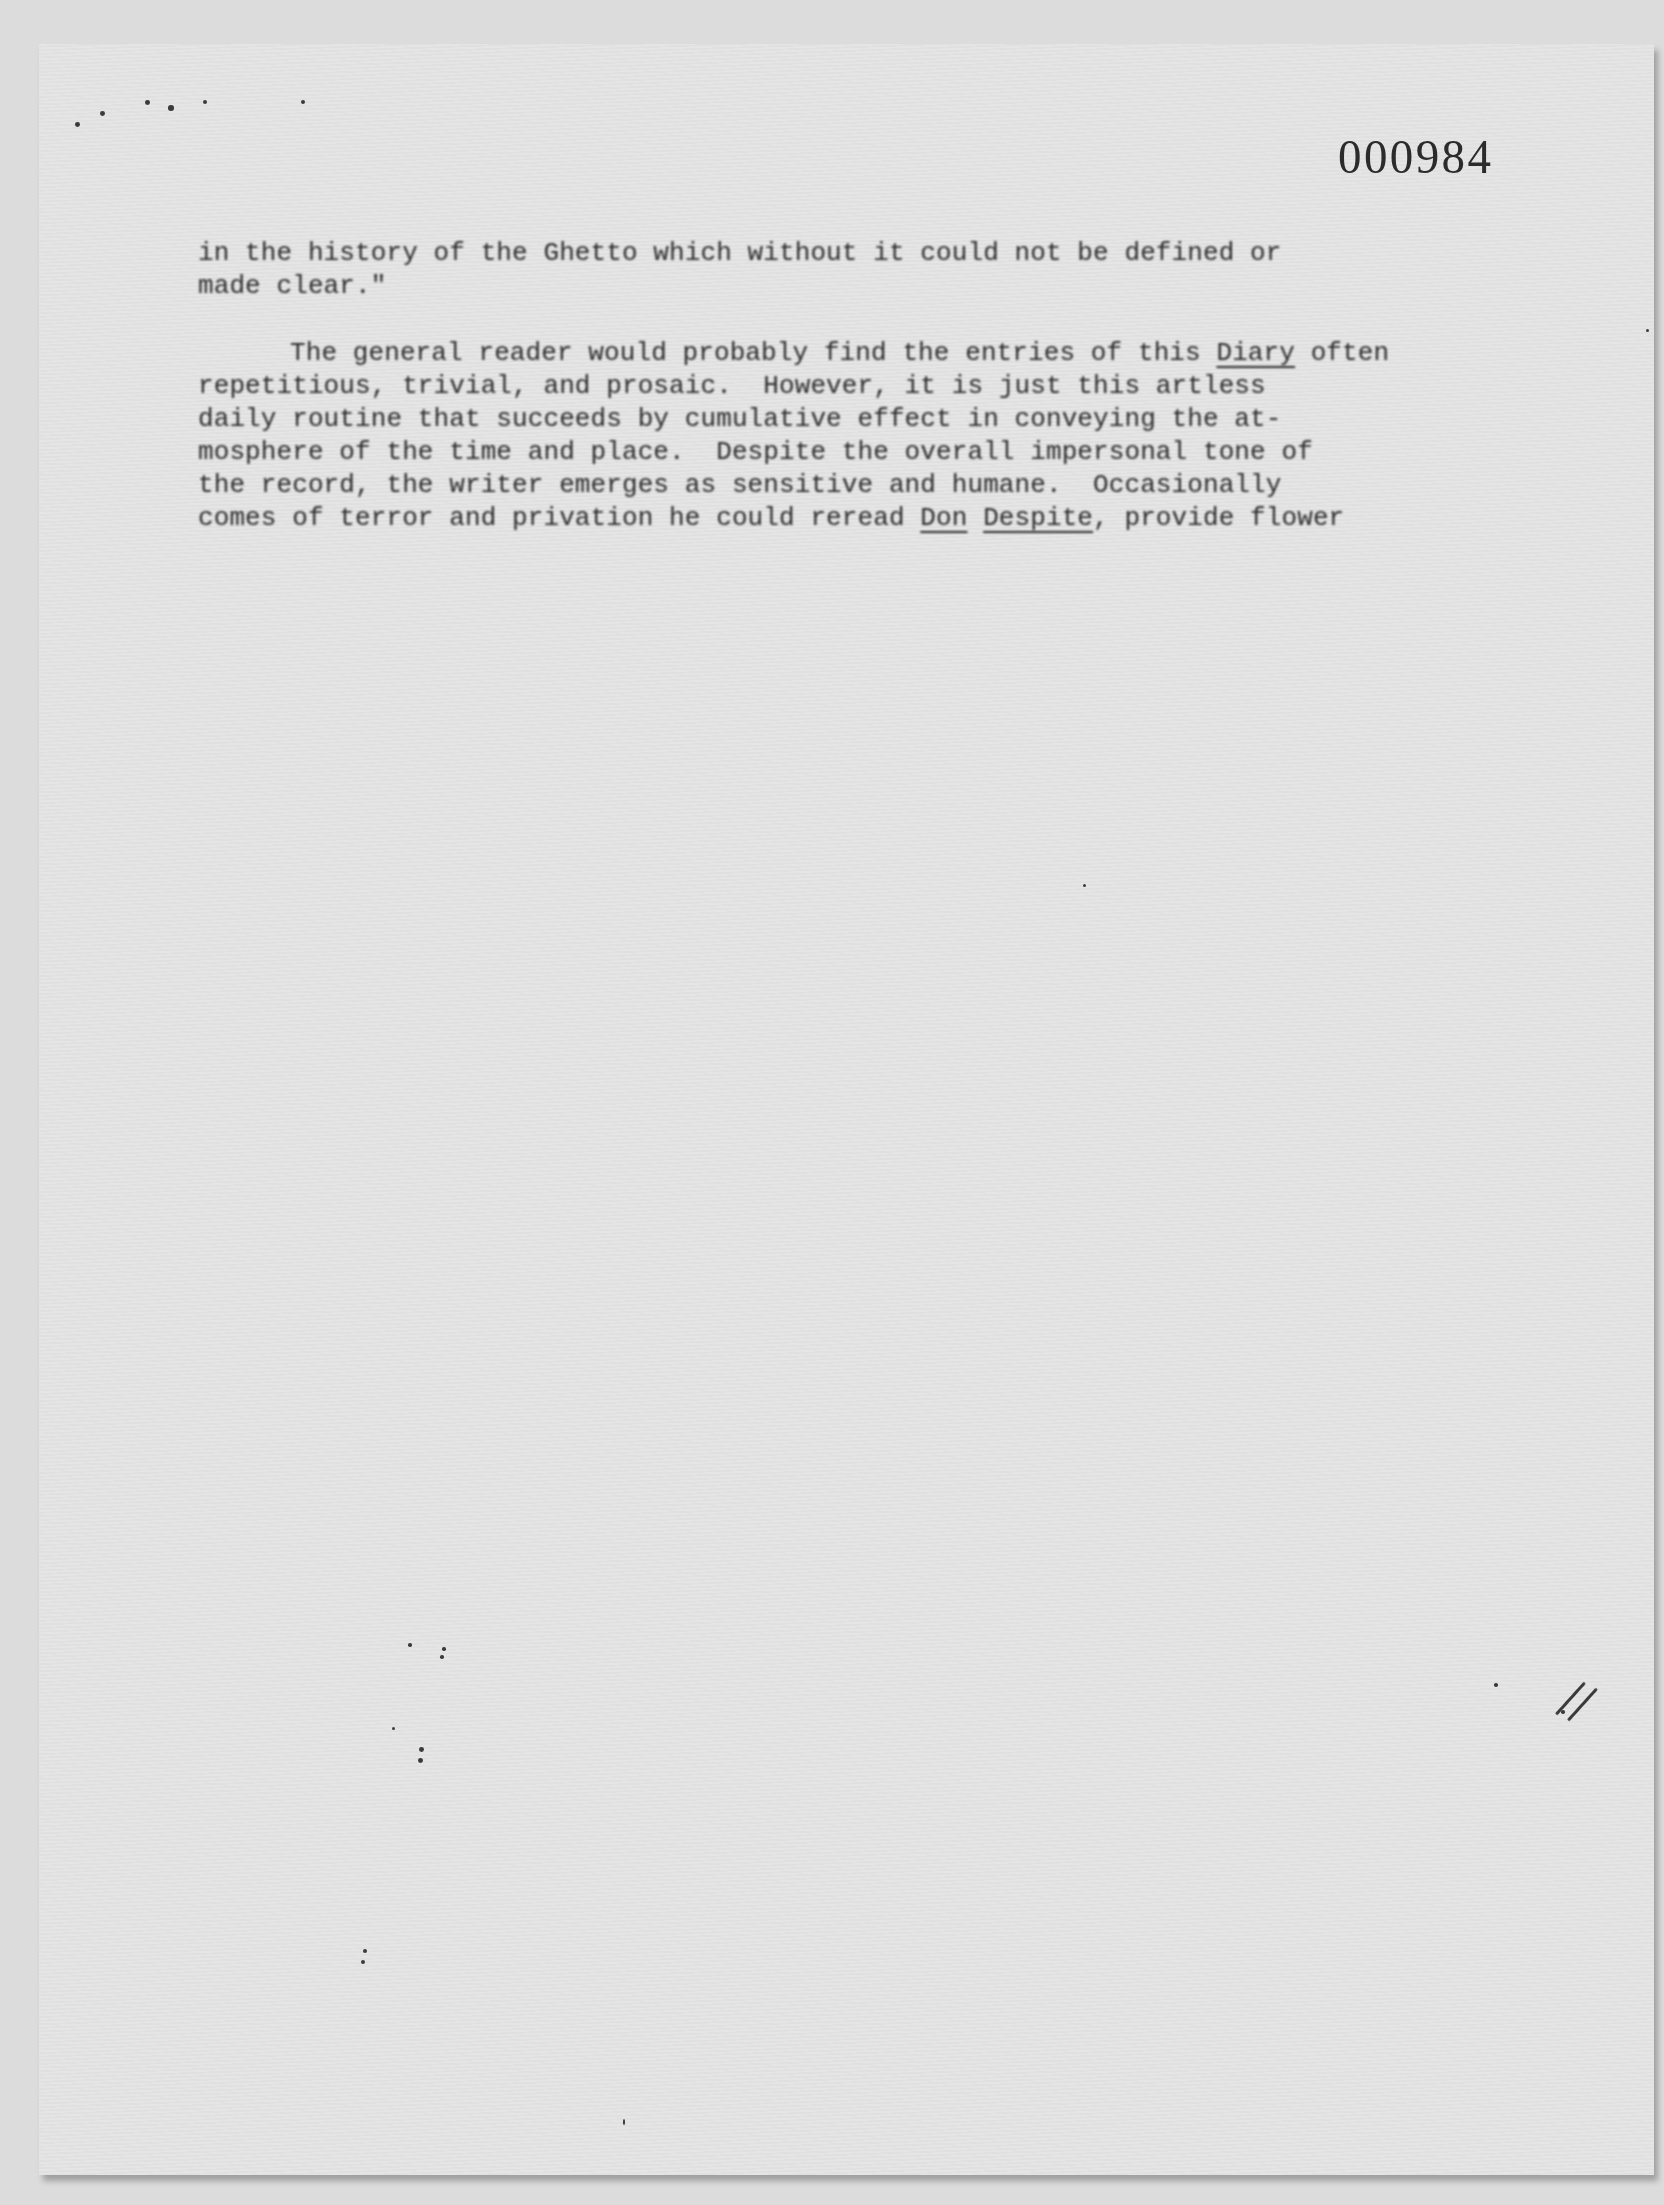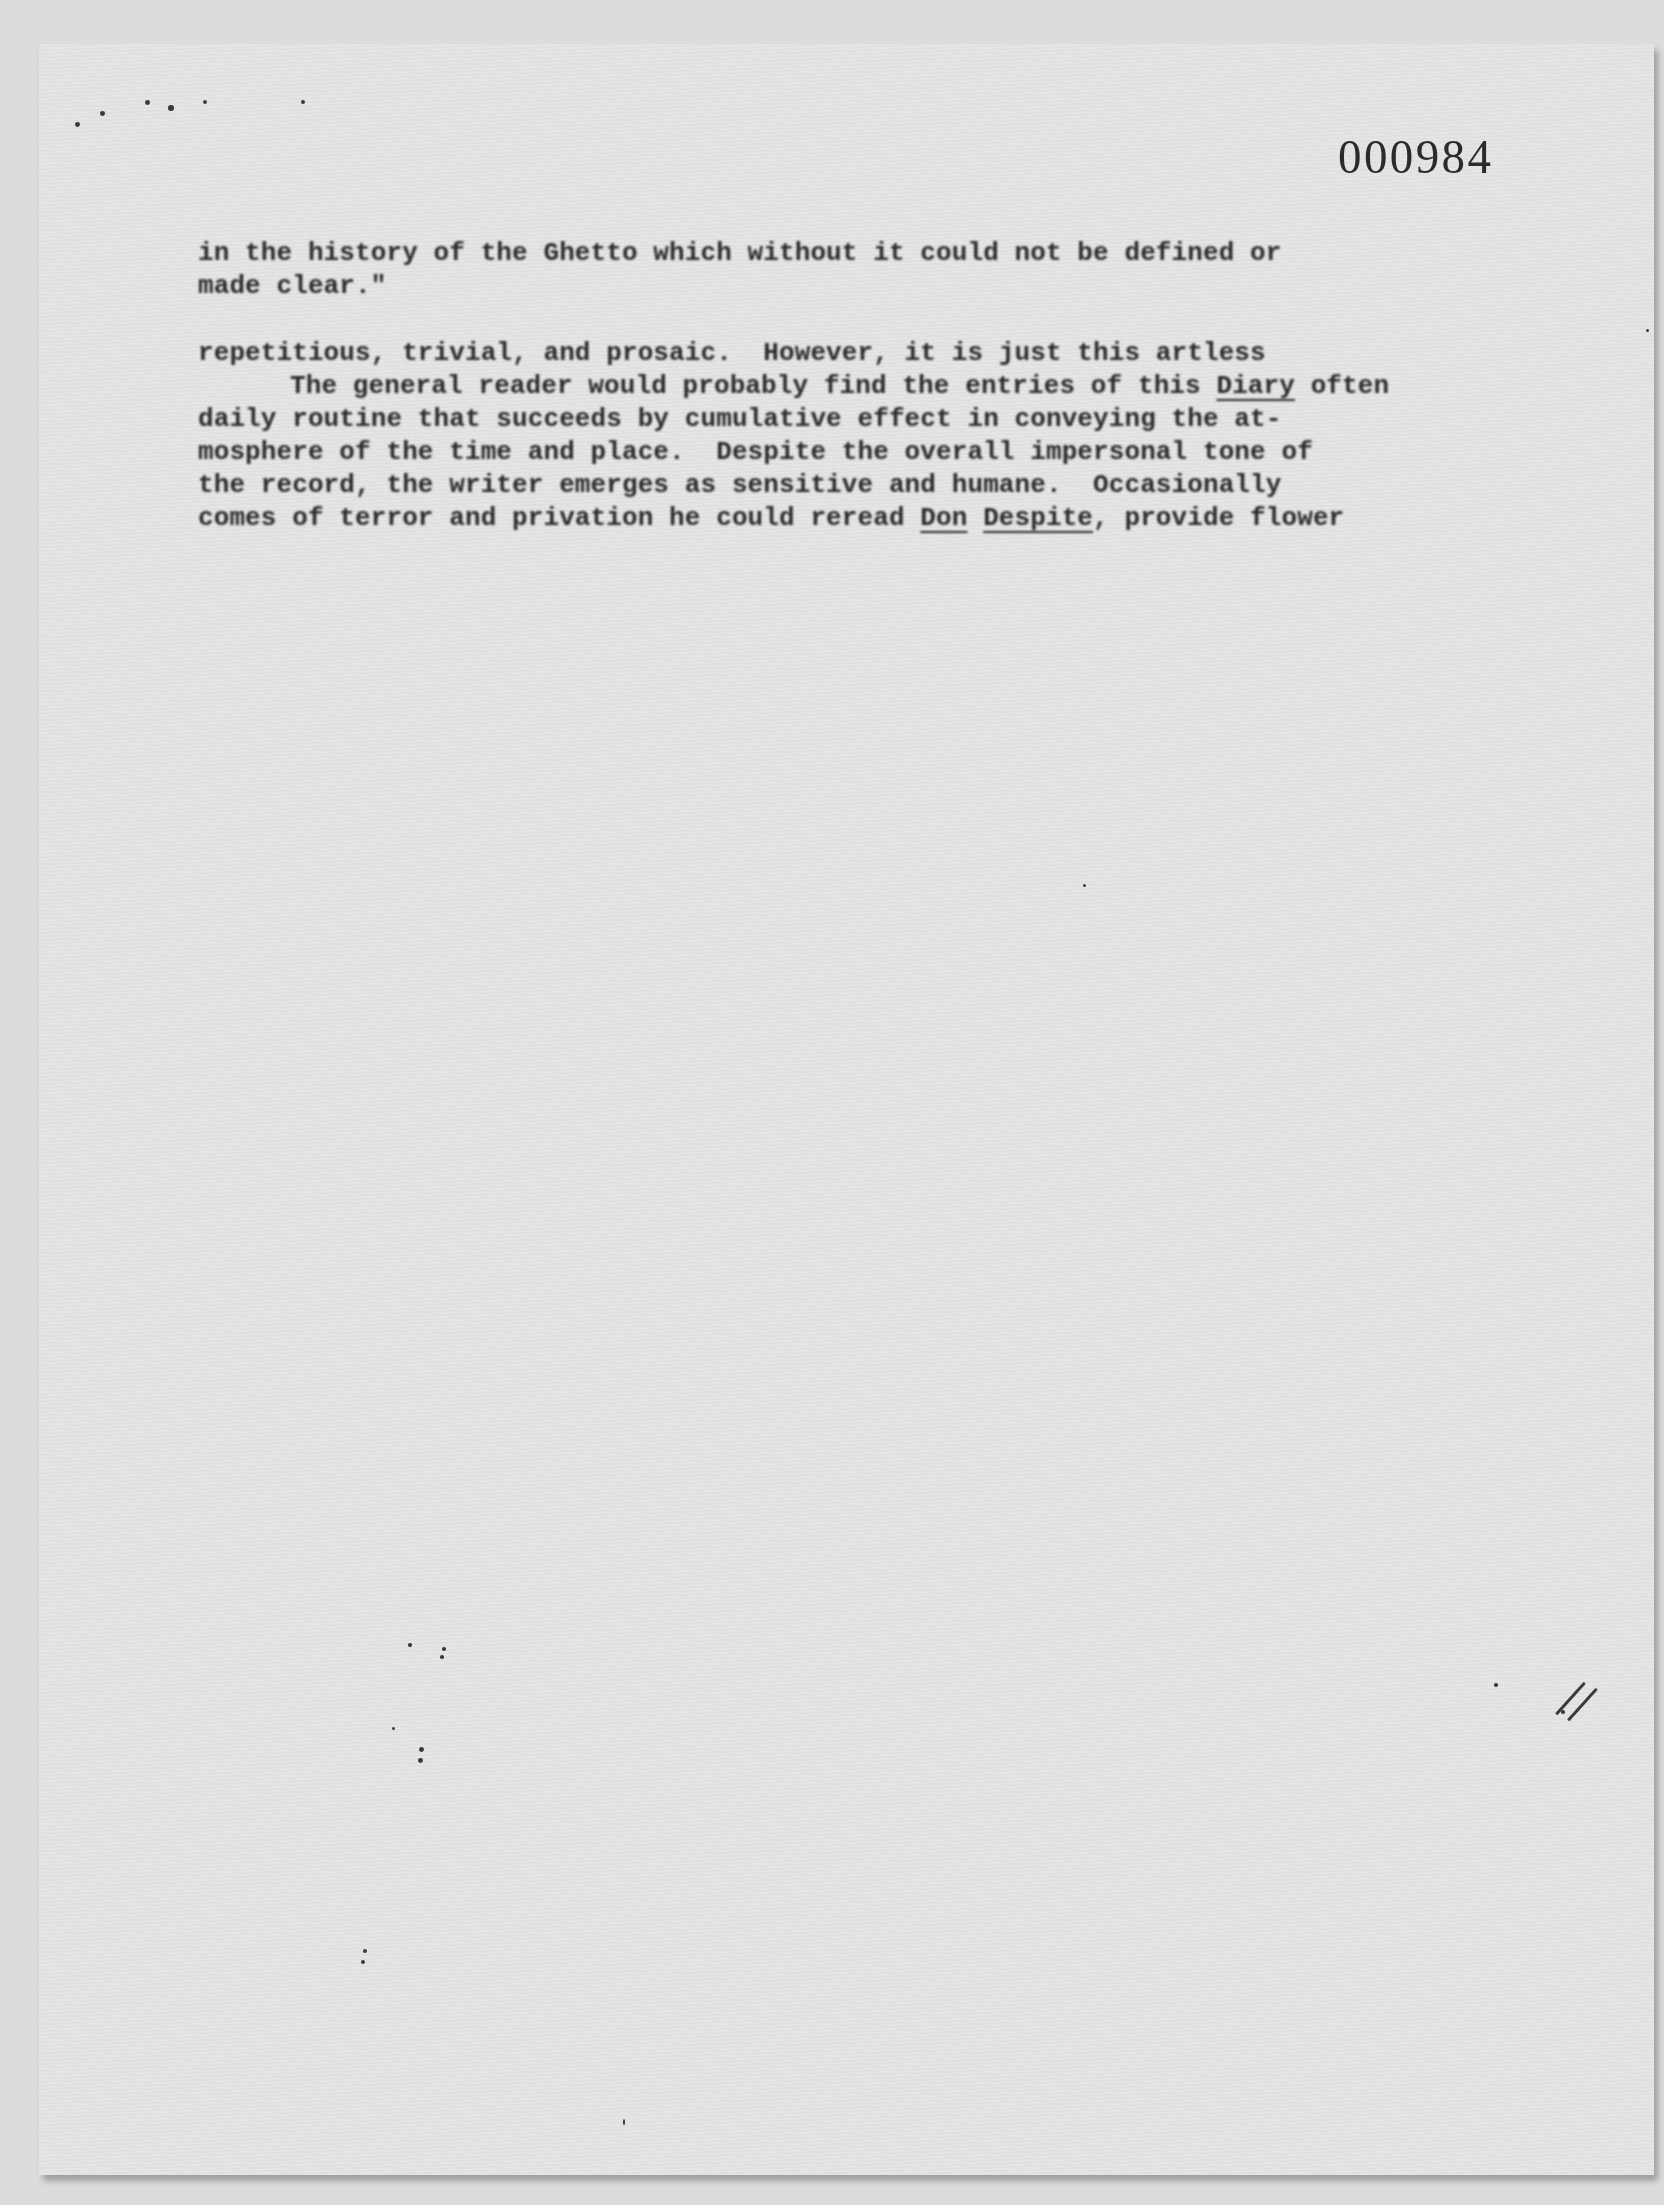--- a/index.html
+++ b/index.html
@@ -36,21 +36,21 @@
       filter: blur(0.7px);
       transform: scaleY(1.05);
     }
     .text {
       position: absolute;
       left: 159px;
       top: 193px;
       width: 1275px;
       color: #2a2a2a;
       font-size: 26px;
-      font-weight: bold;
+      font-weight: normal;
       line-height: 33px;
       filter: blur(0.8px);
       letter-spacing: 0.1px;
     }
     .line {
       white-space: pre;
       display: block;
     }
     .para-gap {
       height: 34px;
@@ -88,22 +88,22 @@
 
   <div class="text">
     <div>
       <span class="line">in the history of the Ghetto which without it could not be defined or</span>
       <span class="line">made clear."</span>
     </div>
 
     <div class="para-gap"></div>
 
     <div>
+      <span class="line"><span class="indent"></span><span>The general reader would probably find the entries of this </span><span class="u">Diary</span><span> often</span></span>
       <span class="line">repetitious, trivial, and prosaic.  However, it is just this artless</span>
-      <span class="line"><span class="indent"></span><span>The general reader would probably find the entries of this </span><span class="u">Diary</span><span> often</span></span>
       <span class="line">daily routine that succeeds by cumulative effect in conveying the at-</span>
       <span class="line">mosphere of the time and place.  Despite the overall impersonal tone of</span>
       <span class="line">the record, the writer emerges as sensitive and humane.  Occasionally</span>
       <span class="line"><span>comes of terror and privation he could reread </span><span class="u">Don</span><span> </span><span class="u">Despite</span><span>, provide flower</span></span>
     </div>
   </div>
 
   <div class="speck" style="left:36px;top:78px;width:4.9px;height:4.9px;"></div>
   <div class="speck" style="left:61px;top:67px;width:4.9px;height:4.9px;"></div>
   <div class="speck" style="left:106px;top:56px;width:4.9px;height:4.9px;"></div>

